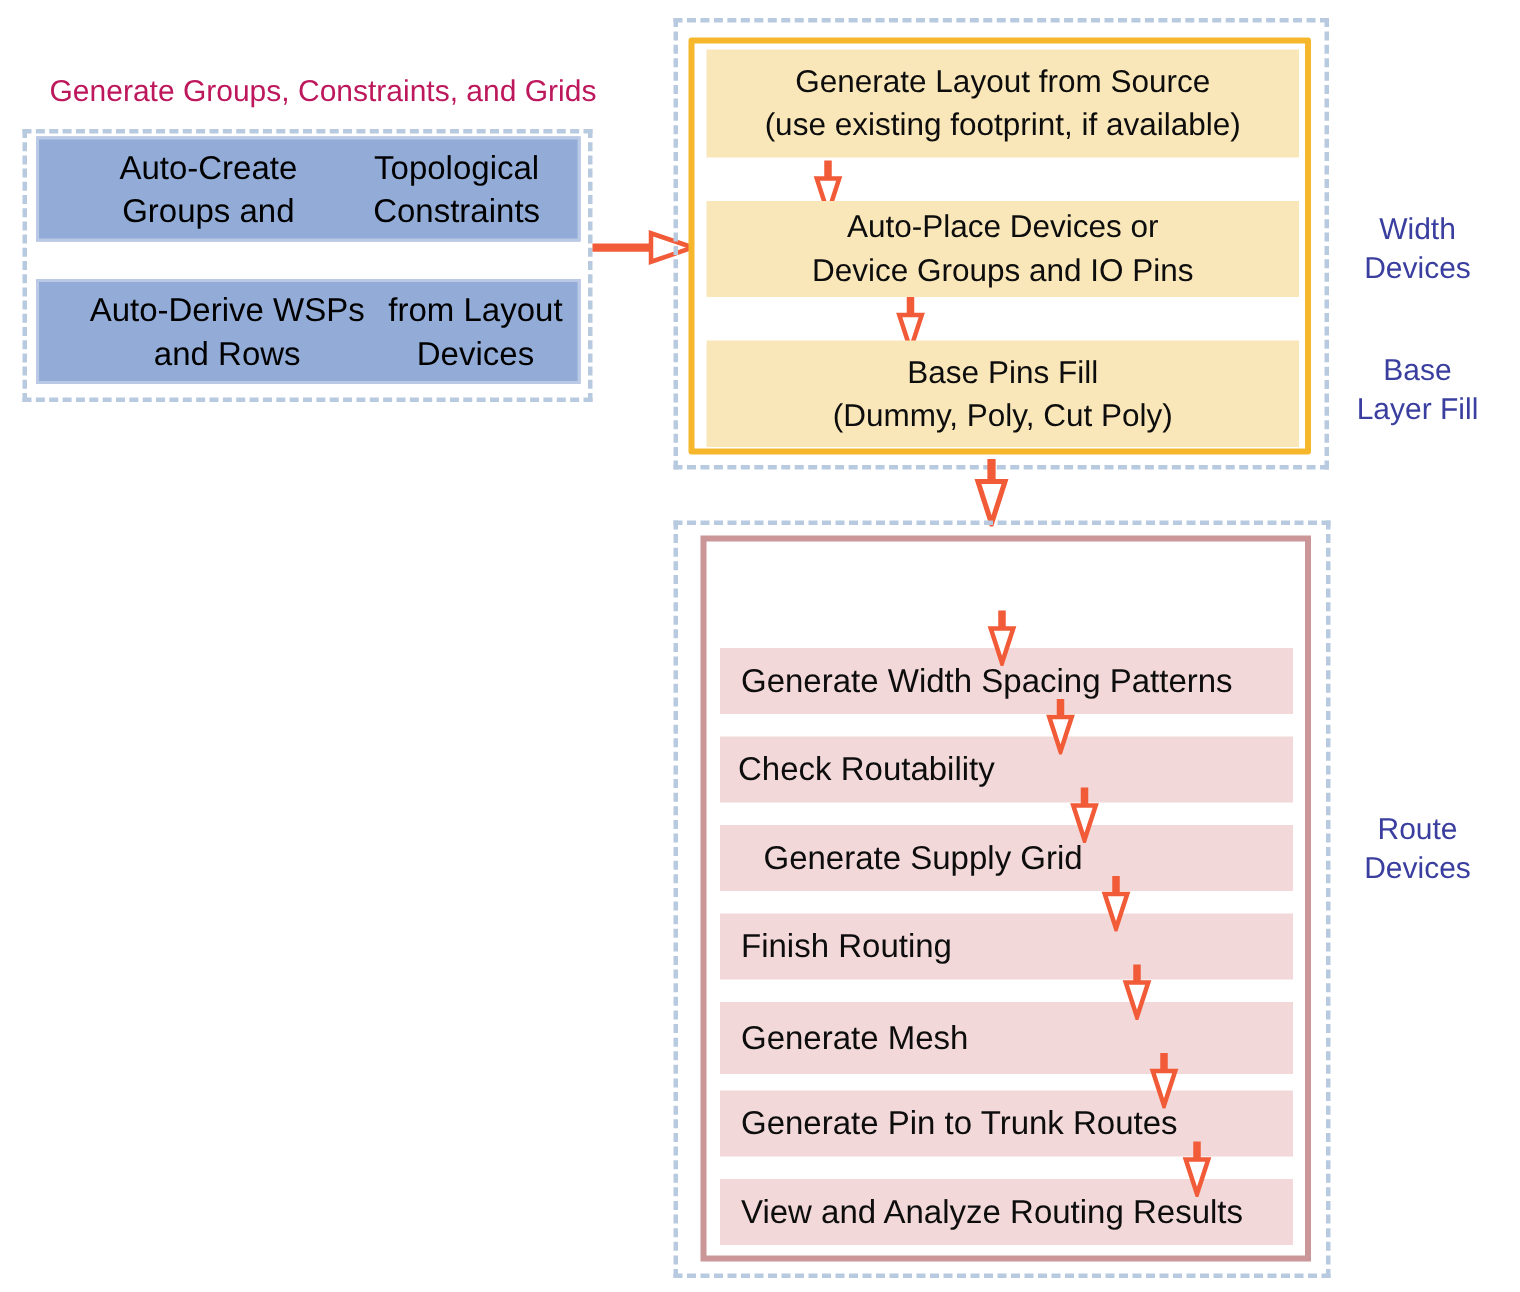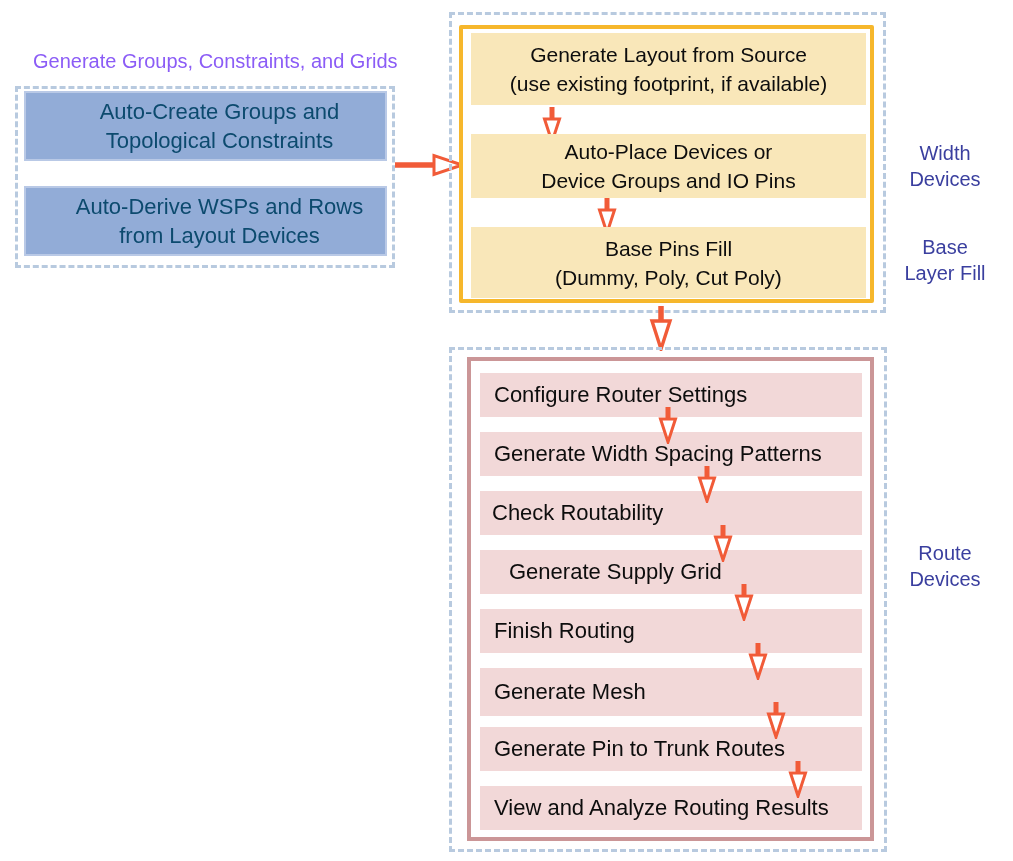--- a/index.html
+++ b/index.html
@@ -3,30 +3,30 @@
 <meta charset="utf-8">
 <style>
   html,body{margin:0;padding:0;background:#ffffff;}
   .canvas{
     position:relative;width:1013px;height:861px;background:#ffffff;
     font-family:"Liberation Sans", sans-serif;color:#111;overflow:hidden;
   }
   .abs{position:absolute;box-sizing:border-box;}
   .dashed-box{border:3px dashed #b8cadf;background:transparent;}
   .group-title{
-    color:#8b5cf6;font-size:20px;white-space:nowrap;
+    color:#be185d;font-size:20px;white-space:nowrap;
   }
   .side-label{
     color:#3a3f9f;font-size:20px;line-height:26px;text-align:center;
   }
   .side-label span{display:block;}
   .blue-box{
     background:#92acd7;border:2px solid #b9c9e6;
-    display:flex;flex-direction:column;justify-content:center;align-items:center;
-    font-size:22px;line-height:29px;text-align:center;color:#0c4a6e;padding-left:28px;
+    display:flex;flex-direction:row;justify-content:center;align-items:center;
+    font-size:22px;line-height:29px;text-align:center;color:#000000;padding-left:28px;
   }
   .blue-box span{display:block;}
   .gold-frame{border:4px solid #f6b72c;background:#ffffff;border-radius:2px;}
   .yellow-box{
     background:#f9e7b9;
     display:flex;flex-direction:column;justify-content:center;align-items:center;
     font-size:21px;line-height:29px;text-align:center;color:#0d0d0d;
   }
   .yellow-box span{display:block;}
   .pink-frame{border:4px solid #cb9697;background:#ffffff;}
@@ -109,23 +109,20 @@
     <svg width="26" height="46" viewBox="0 0 26 46">
       <line x1="13" y1="1" x2="13" y2="19" stroke="#f15b38" stroke-width="5.5"></line>
       <polygon points="13,44 4,16 22,16" fill="#ffffff" stroke="#f15b38" stroke-width="3.4"></polygon>
     </svg>
   </div>
 
   <div class="abs dashed-box" style="left:449px;top:347px;width:438px;height:505px;"></div>
 
   <div class="abs pink-frame" style="left:467px;top:357px;width:407px;height:484px;"></div>
 
-  <div class="abs pink-row" style="left:480px;top:373px;width:382px;height:44px;">
-    <span>Configure Router Settings</span>
-  </div>
   <div class="abs pink-row" style="left:480px;top:432px;width:382px;height:44px;">
     <span>Generate Width Spacing Patterns</span>
   </div>
   <div class="abs pink-row" style="left:480px;top:491px;width:382px;height:44px;padding-left:12px;">
     <span>Check Routability</span>
   </div>
   <div class="abs pink-row" style="left:480px;top:550px;width:382px;height:44px;padding-left:29px;">
     <span>Generate Supply Grid</span>
   </div>
   <div class="abs pink-row" style="left:480px;top:609px;width:382px;height:44px;">

